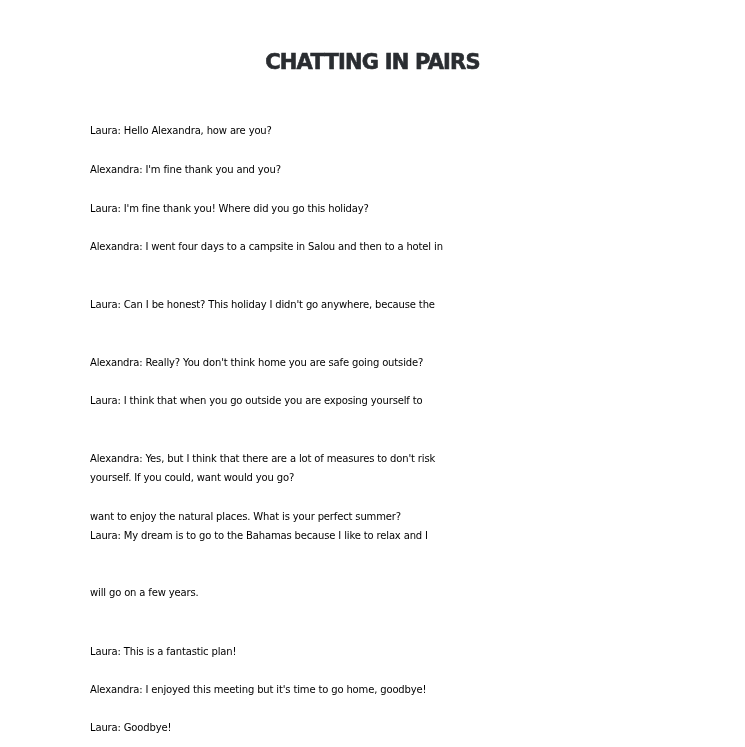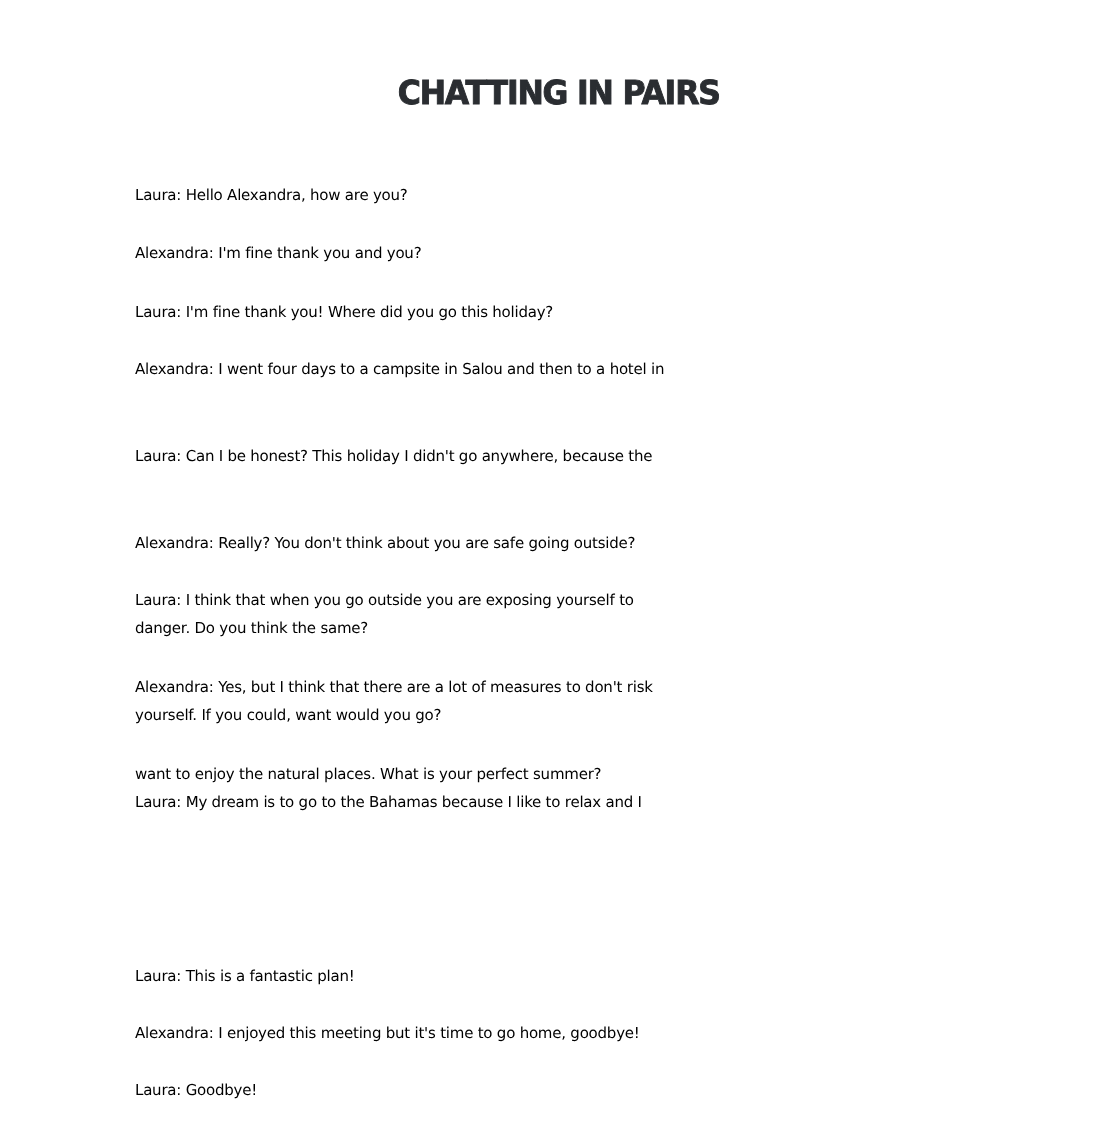--- a/index.html
+++ b/index.html
@@ -63,35 +63,35 @@
     <div class="line" style="top:199px">
       <span class="row">Laura: I'm fine thank you! Where did you go this holiday?</span>
     </div>
     <div class="line" style="top:237px">
       <span class="row">Alexandra: I went four days to a campsite in Salou and then to a hotel in</span>
     </div>
     <div class="line" style="top:295px">
       <span class="row">Laura: Can I be honest? This holiday I didn't go anywhere, because the</span>
     </div>
     <div class="line" style="top:353px">
-      <span class="row">Alexandra: Really? You don't think about you are safe going outside?</span>
+      <span class="row">Alexandra: Really? You don't think home you are safe going outside?</span>
     </div>
     <div class="line" style="top:391px">
       <span class="row">Laura: I think that when you go outside you are exposing yourself to</span>
-      <span class="row">danger. Do you think the same?</span>
     </div>
     <div class="line" style="top:449px">
       <span class="row">Alexandra: Yes, but I think that there are a lot of measures to don't risk</span>
       <span class="row">yourself. If you could, want would you go?</span>
     </div>
     <div class="line" style="top:507px">
       <span class="row">want to enjoy the natural places. What is your perfect summer?</span>
       <span class="row">Laura: My dream is to go to the Bahamas because I like to relax and I</span>
     </div>
     <div class="line" style="top:583px">
+      <span class="row">will go on a few years.</span>
     </div>
     <div class="line" style="top:642px">
       <span class="row">Laura: This is a fantastic plan!</span>
     </div>
     <div class="line" style="top:680px">
       <span class="row">Alexandra: I enjoyed this meeting but it's time to go home, goodbye!</span>
     </div>
     <div class="line" style="top:718px">
       <span class="row">Laura: Goodbye!</span>
     </div>

